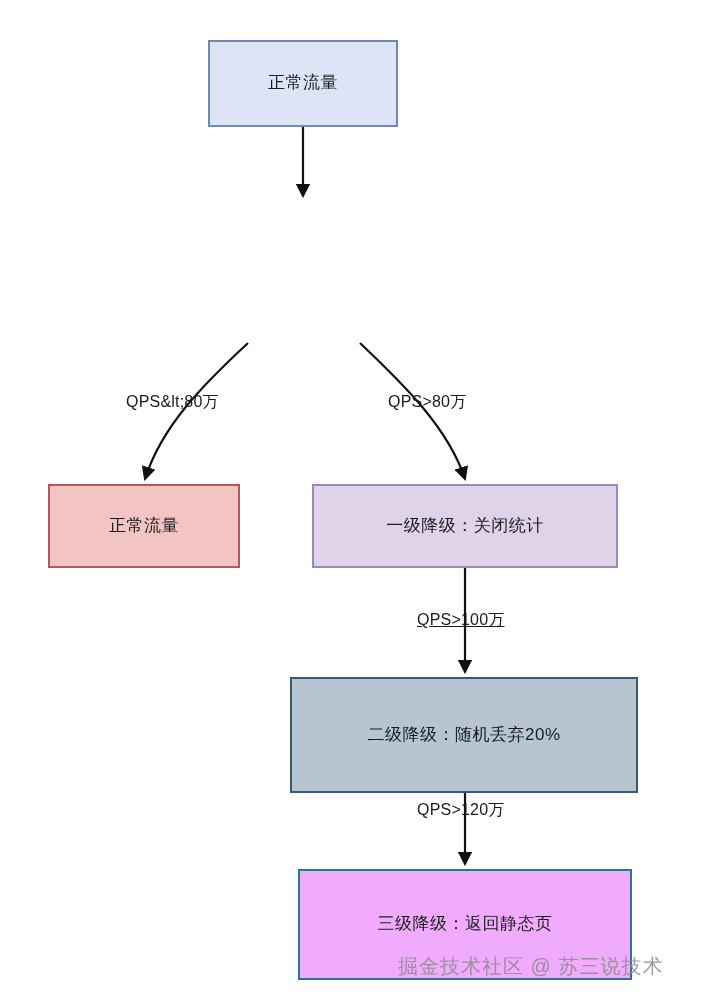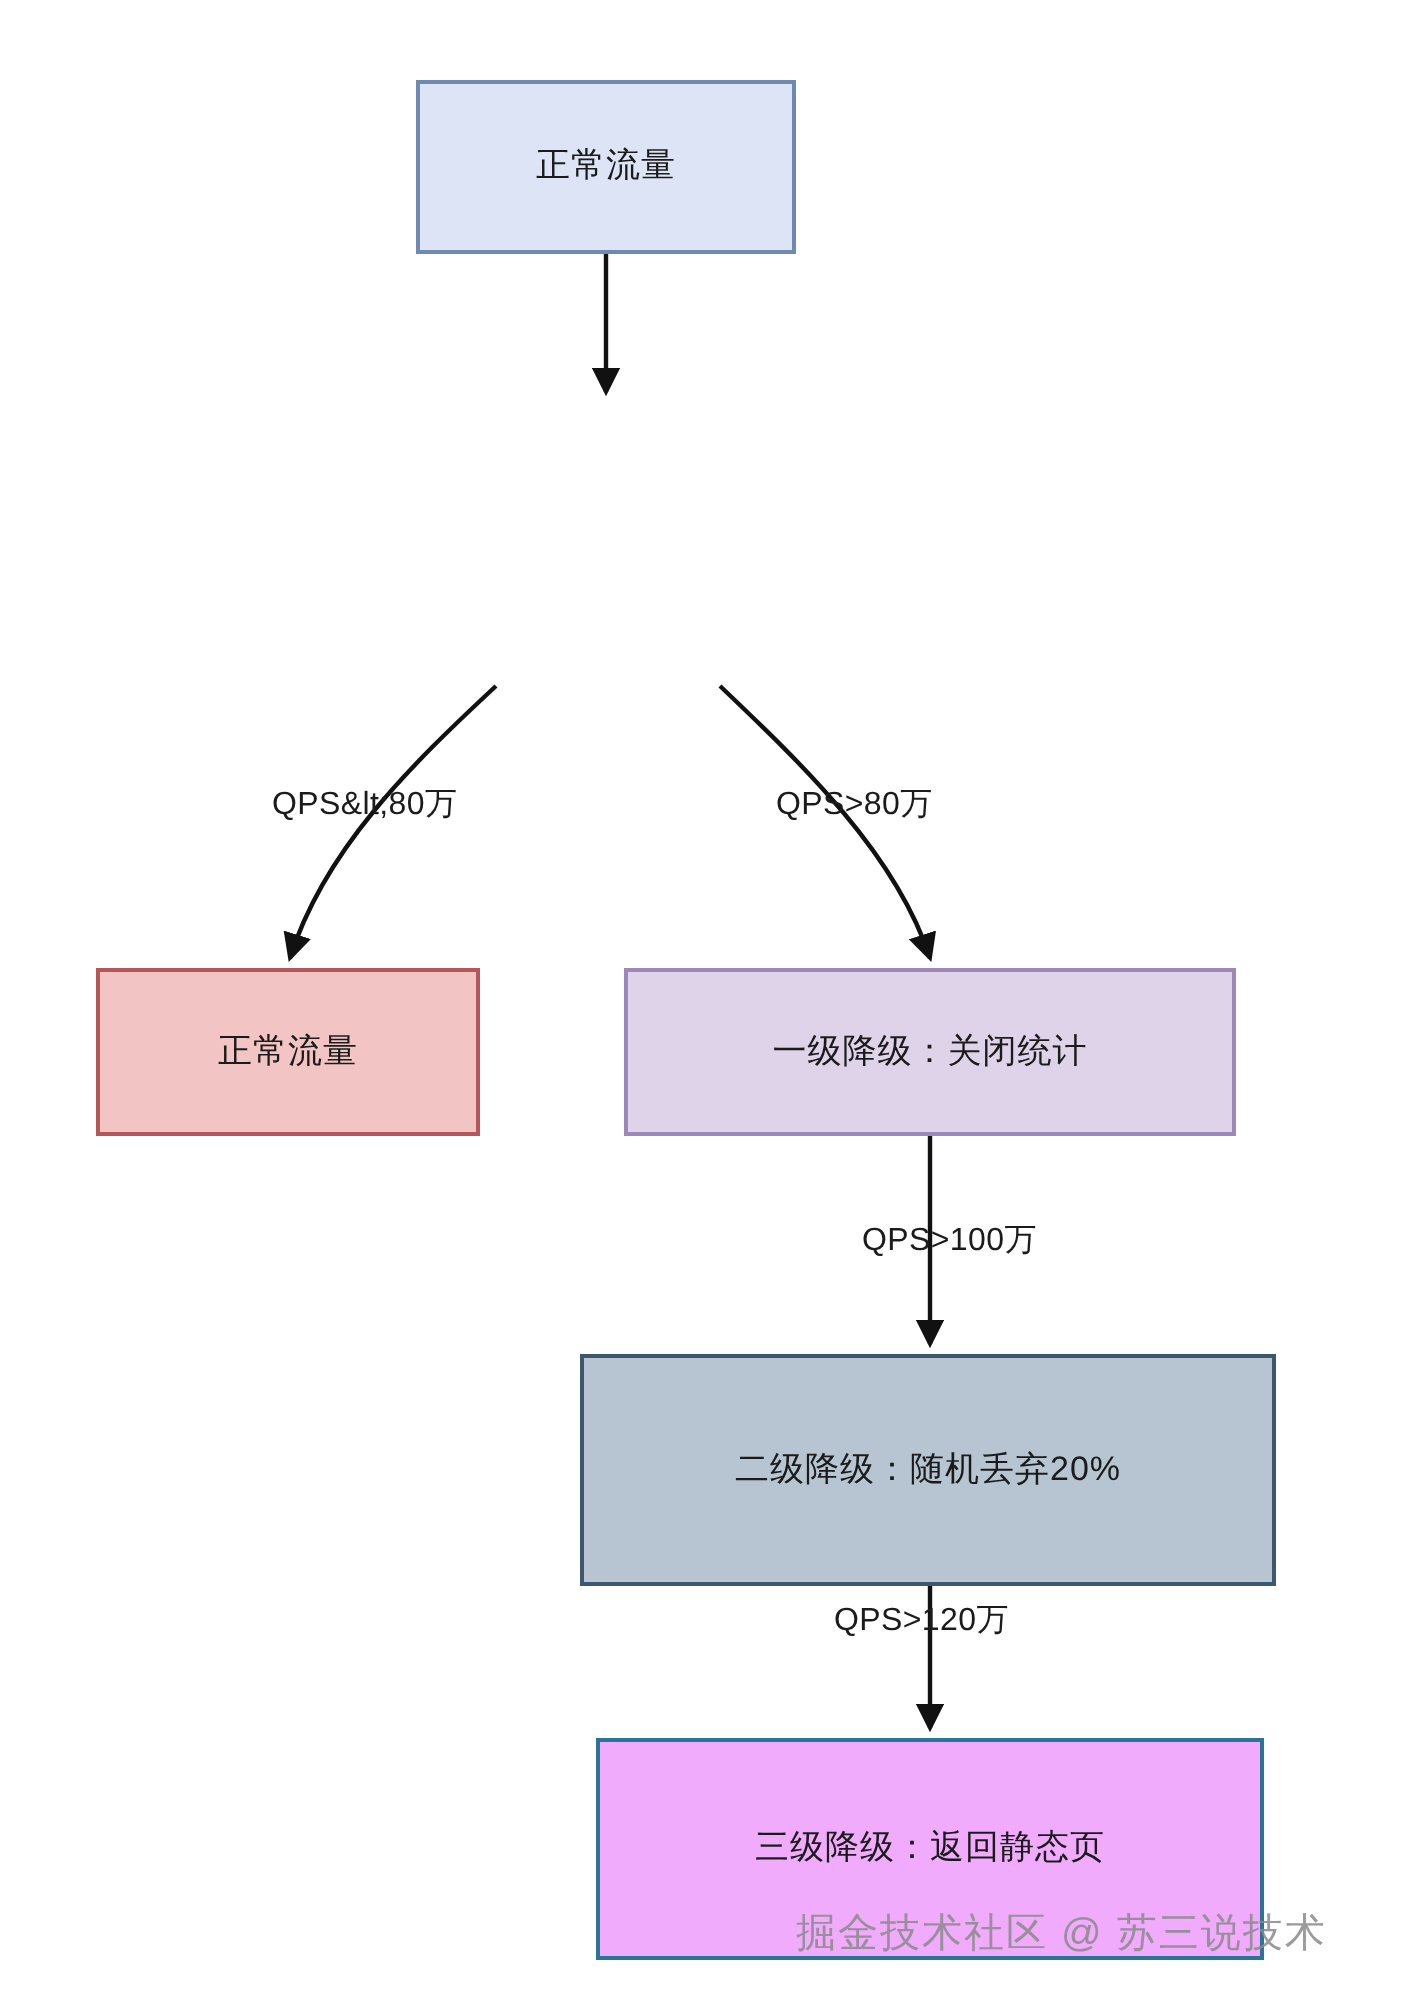--- a/index.html
+++ b/index.html
@@ -137,23 +137,23 @@
   </div>
 
   <div class="node rect n-level2" style="left:290px; top:677px; width:348px; height:116px;">
     <span class="node-label">二级降级：随机丢弃20%</span>
   </div>
 
   <div class="node rect n-level3" style="left:298px; top:869px; width:334px; height:111px;">
     <span class="node-label">三级降级：返回静态页</span>
   </div>
 
-  <div class="edge-label" style="left:136px; top:392px;">QPS&amp;lt;80万</div>
+  <div class="edge-label" style="left:126px; top:392px;">QPS&amp;lt;80万</div>
 
   <div class="edge-label" style="left:388px; top:392px;">QPS&gt;80万</div>
 
-  <div class="edge-label" style="left:431px; top:610px;">QPS&gt;100万</div>
+  <div class="edge-label" style="left:417px; top:610px;text-decoration:underline;">QPS&gt;100万</div>
 
   <div class="edge-label" style="left:417px; top:800px;">QPS&gt;120万</div>
 
   <div class="watermark" style="left:398px; top:953px;text-align:center;">掘金技术社区 @ 苏三说技术</div>
 
 </div>
 
 </body></html>

